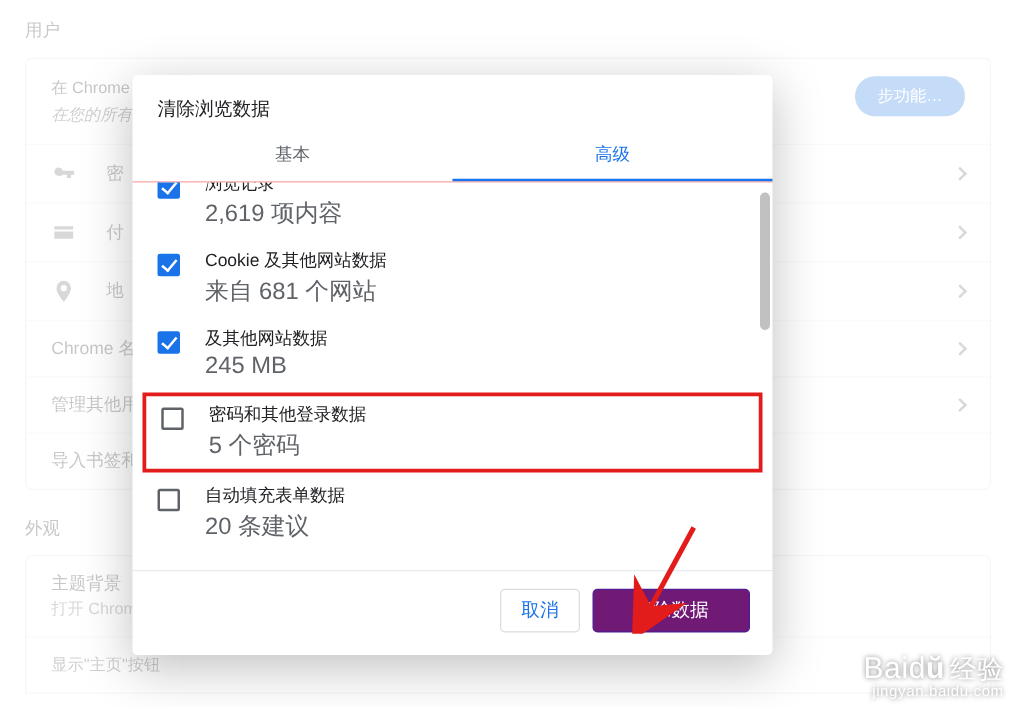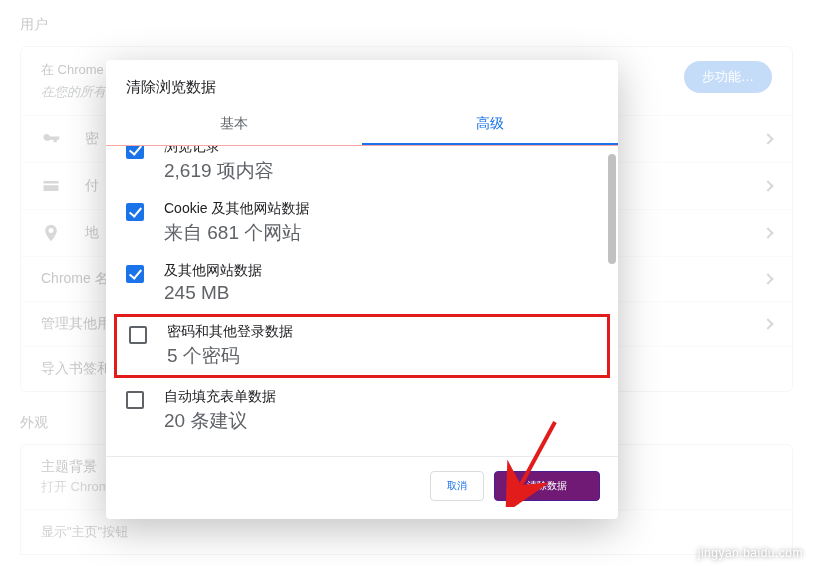--- a/index.html
+++ b/index.html
@@ -136,21 +136,21 @@
     border: 3px solid #e21b1b;
     margin: 2px 8px;
     padding: 6px 12px;
   }
   .dlg-foot {
     padding: 14px 18px 18px;
     display: flex; justify-content: flex-end; gap: 10px;
     border-top: 1px solid #e8eaed;
   }
   .btn {
-    padding: 7px 16px; font-size: 10px;
+    padding: 7px 16px; font-size: 15px;
     border-radius: 4px; cursor: pointer; font-family: Liberation Serif, serif;
   }
   .btn-cancel { background: #fff; border: 1px solid #dadce0; color: #1a73e8; }
   .btn-primary { background: #701a75; border: 1px solid #4c1d95; color: #fff; padding: 7px 32px; }
 
   
   .arrow {
     position: absolute; left: 505px; top: 417px;
     z-index: 11; pointer-events: none;
   }
@@ -311,14 +311,19 @@
 <svg class="arrow" width="70" height="90" viewBox="0 0 70 90">
   <defs>
     <marker id="ah" markerWidth="12" markerHeight="12" refX="6" refY="6" orient="auto">
       <path d="M0,0 L12,6 L0,12 L4,6 z" fill="#e21b1b"></path>
     </marker>
   </defs>
   <line x1="50" y1="5" x2="12" y2="75" stroke="#e21b1b" stroke-width="4" marker-end="url(#ah)"></line>
 </svg>
 
 <div class="wm">
+  <div class="b1">
+    <span class="paw">
+      <span class="p1"></span><span class="p2"></span><span class="p3"></span><span class="p4"></span><span class="p5"></span>
+    </span><span>Baid</span><span class="du">ŭ</span><span class="zh">经验</span>
+  </div>
   <div class="b2">jingyan.baidu.com</div>
 </div>
 
 </body></html>

